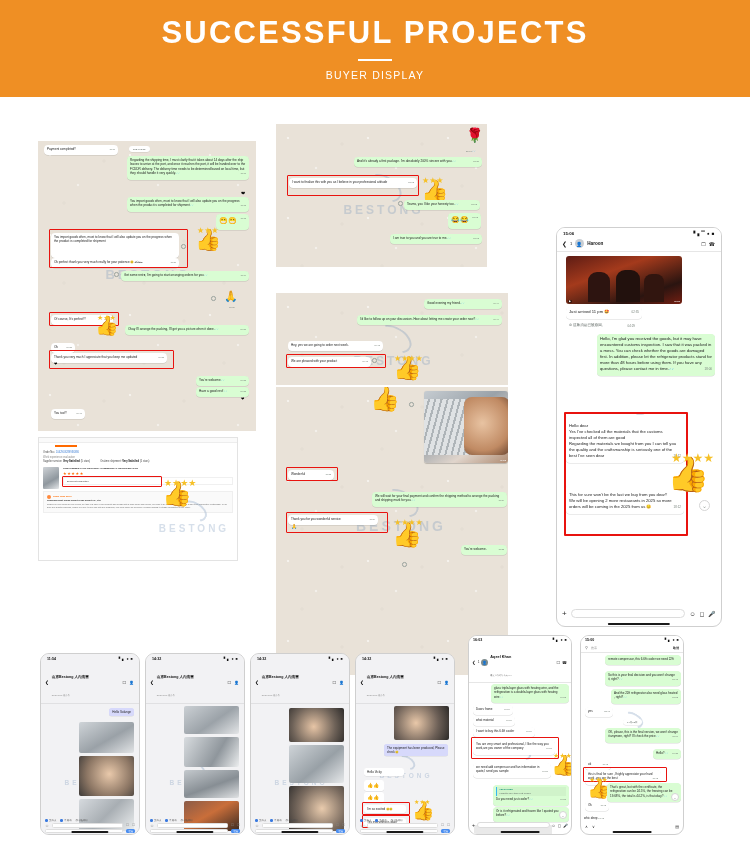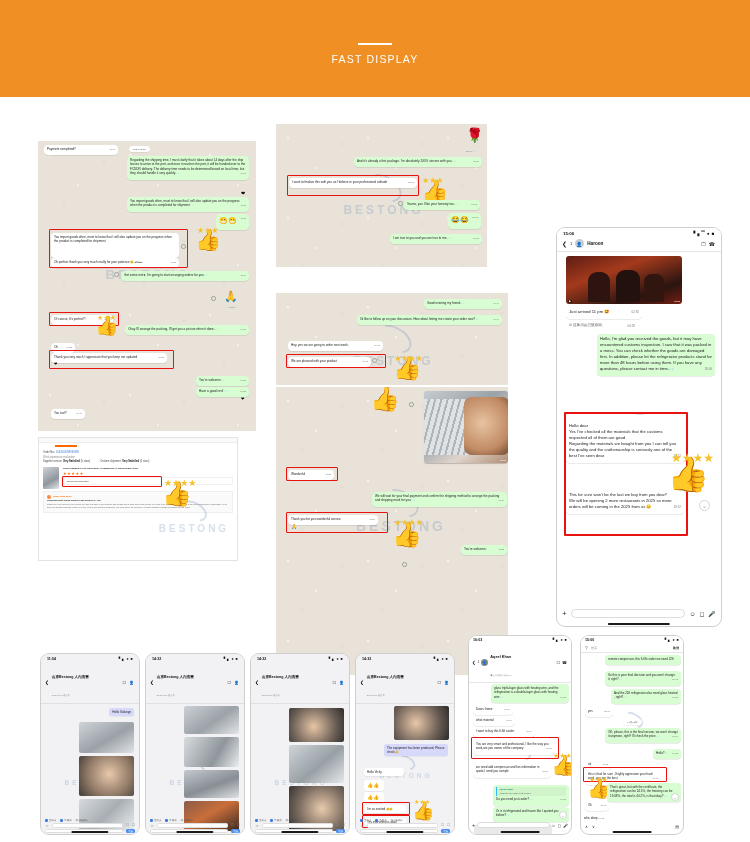--- a/index.html
+++ b/index.html
@@ -234,22 +234,23 @@
   .circ {
     position:absolute;width:4.5px;height:4.5px;border-radius:50%;
     border:.5px solid #9aa39e;color:#9aa39e;font-size:3px;
     display:flex;align-items:center;justify-content:center;
   }
 </style>
 </head>
 <body>
 
 <div class="banner">
+  <div class="banner-title">SUCCESSFUL PROJECTS</div>
   <div class="banner-rule"></div>
-  <div class="banner-sub">FAST DISPLAY</div>
+  <div class="banner-sub">BUYER DISPLAY</div>
 </div>
 
 <div class="stage">
 
   <div class="panel wa-bg" style="left:38px;top:44px;width:218px;height:290px;">
     <div class="wm" style="left:20px;top:85px;width:180px;height:70px;font-size:13px;">
       <div class="wm-swoosh"></div>
       <span>BESTONG</span>
     </div>
 

